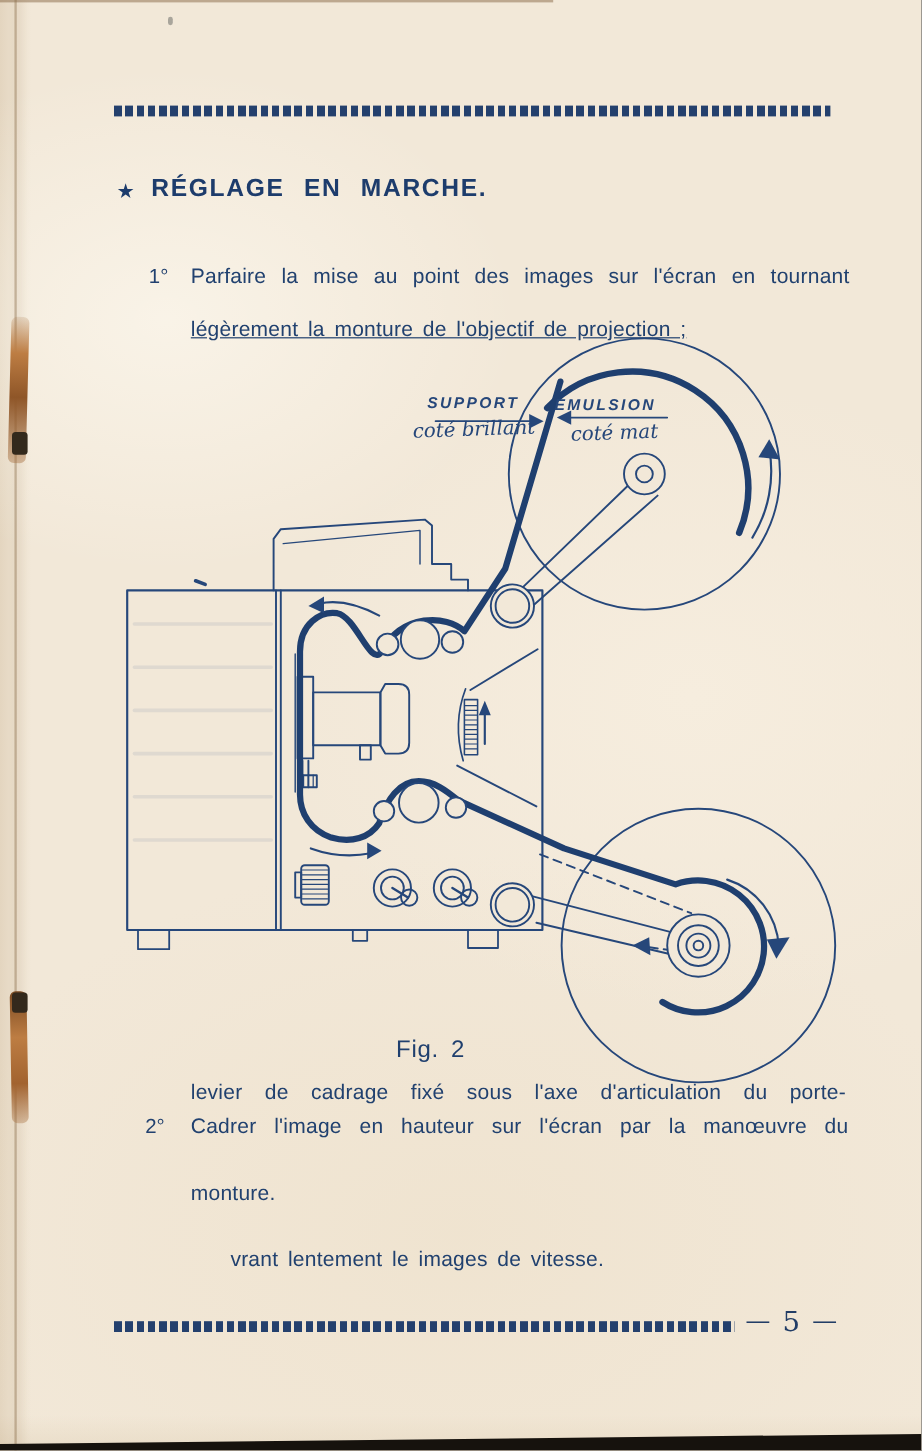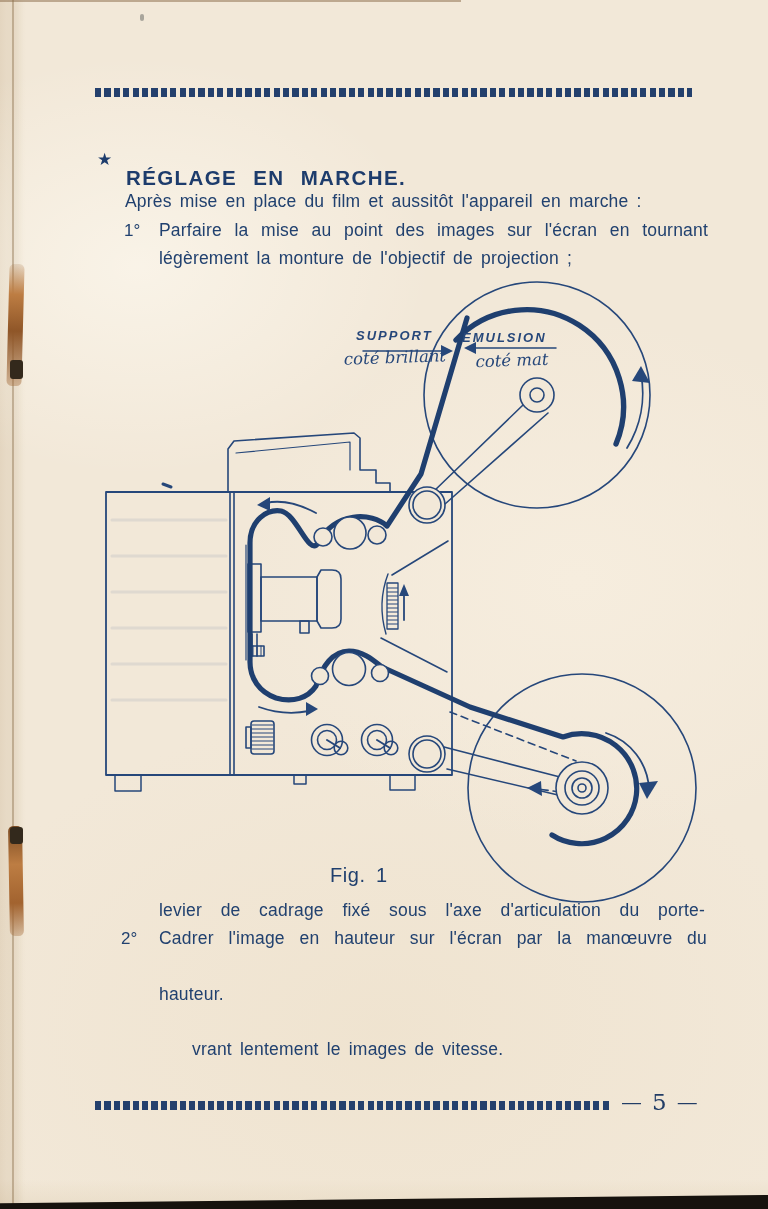--- a/index.html
+++ b/index.html
@@ -70,27 +70,26 @@
   <div class="abs crease"></div>
   <div class="abs staple staple-a"></div>
   <div class="abs staple-dot" style="left:10px;top:360px;width:13px;height:19px;"></div>
   <div class="abs staple staple-b"></div>
   <div class="abs staple-dot" style="left:10px;top:827px;width:13px;height:17px;"></div>
   <div class="abs speck" style="left:140px;top:14px;"></div>
 
   <div class="abs sq-rule" style="left:95px;top:88px;width:597px;"></div>
 
   <div class="abs star" style="left:97px;top:149px;">★</div>
-  <div class="abs heading" style="left:126px;top:145px;margin-top:21px;">RÉGLAGE EN MARCHE.</div>
-
-  <div class="abs body-txt" style="left:125px;top:191px;">Après mise en place du film et aussitôt l'appareil en marche :</div>
+  <div class="abs heading" style="left:126px;top:145px;">RÉGLAGE EN MARCHE.</div>
+
 
   <div class="abs marker" style="left:124px;top:221px;">1°</div>
   <div class="abs jline" style="left:159px;top:220px;width:549px;">Parfaire la mise au point des images sur l'écran en tournant</div>
-  <div class="abs body-txt" style="left:159px;top:248px;">légèrement la monture de l'objectif de projection ;</div>
+  <div class="abs body-txt" style="left:159px;top:264px;text-decoration:underline;">légèrement la monture de l'objectif de projection ;</div>
 
   <svg class="abs" style="left:85px;top:266px;" width="645" height="652" viewBox="85 266 645 652">
     <g fill="none" stroke="#26477a" stroke-width="1.6" stroke-linecap="round" stroke-linejoin="round">
 
       <path d="M112,520 H226 M112,556 H226 M112,592 H226 M112,628 H226 M112,664 H226 M112,700 H226" stroke="rgba(60,90,140,.10)" stroke-width="3"></path>
 
       <circle cx="537" cy="395" r="113"></circle>
       <path d="M456,340 A97,97 0 0 1 616,444" stroke="#1f3f6f" stroke-width="5.4"></path>
       <path d="M523,405 L433,492 M548,413 L445,504"></path>
 
@@ -186,26 +185,26 @@
       <path d="M474,348 H556" stroke-width="1.5"></path>
       <polygon points="464,348 476,342 476,354" fill="#26477a" stroke="none"></polygon>
     </g>
   </svg>
 
   <div class="abs diag-label" style="left:356px;top:328px;width:100px;">SUPPORT</div>
   <div class="abs diag-hand" style="left:336px;top:348px;width:118px;transform:rotate(-2deg);">coté brillant</div>
   <div class="abs diag-label" style="left:462px;top:330px;width:100px;">EMULSION</div>
   <div class="abs diag-hand" style="left:462px;top:351px;width:100px;transform:rotate(-2deg);">coté mat</div>
 
-  <div class="abs figcap" style="left:330px;top:864px;">Fig. 1</div>
+  <div class="abs figcap" style="left:330px;top:864px;">Fig. 2</div>
 
   <div class="abs marker" style="left:121px;top:929px;">2°</div>
   <div class="abs jline" style="left:159px;top:928px;width:548px;">Cadrer l'image en hauteur sur l'écran par la manœuvre du</div>
   <div class="abs jline" style="left:159px;top:900px;width:546px;">levier de cadrage fixé sous l'axe d'articulation du porte-</div>
-  <div class="abs body-txt" style="left:159px;top:984px;">hauteur.</div>
+  <div class="abs body-txt" style="left:159px;top:984px;">monture.</div>
 
   <div class="abs body-txt" style="left:192px;top:1039px;">vrant lentement le images de vitesse.</div>
 
   <div class="abs sq-rule" style="left:95px;top:1101px;width:517px;"></div>
   <div class="abs pagenum-row" style="left:622px;top:1089px;">
     <span class="pagenum-dash">—</span>
     <span class="pagenum">5</span>
     <span class="pagenum-dash">—</span>
   </div>
 

